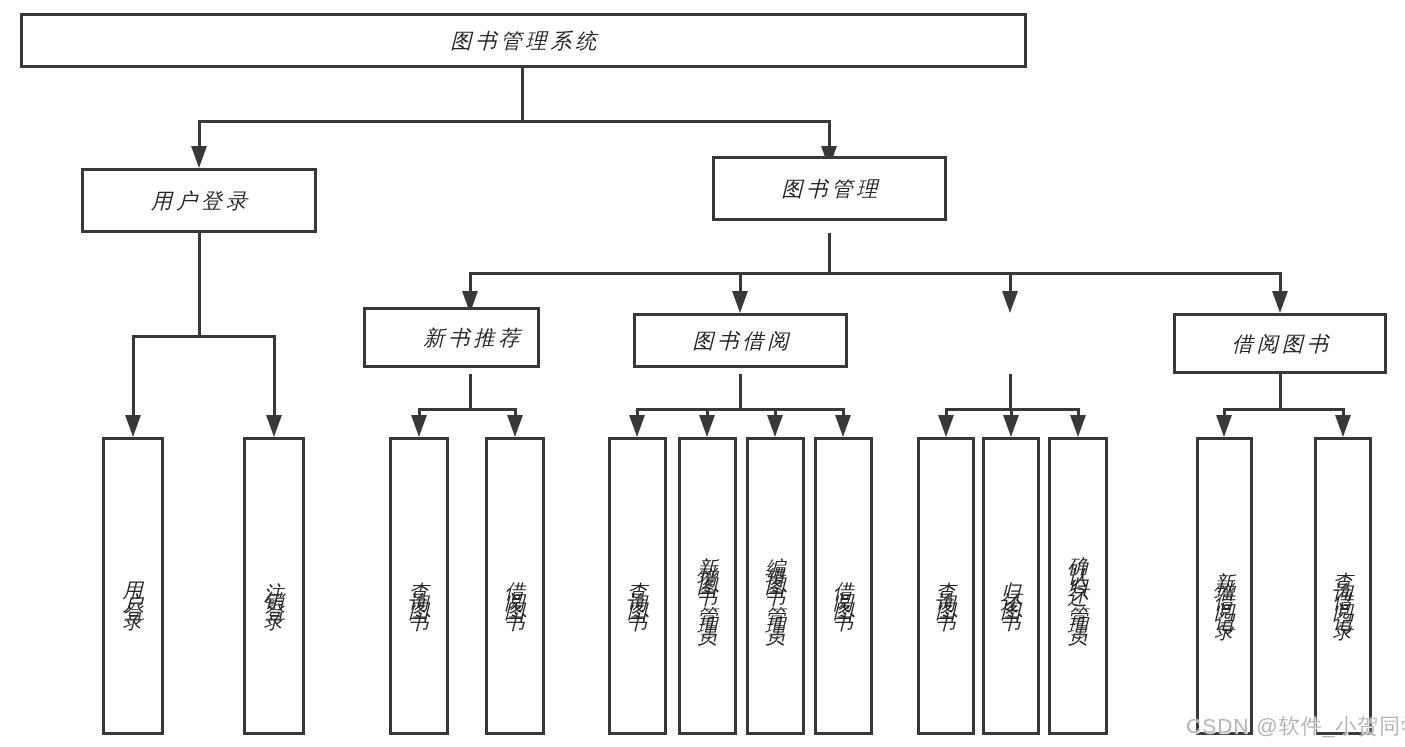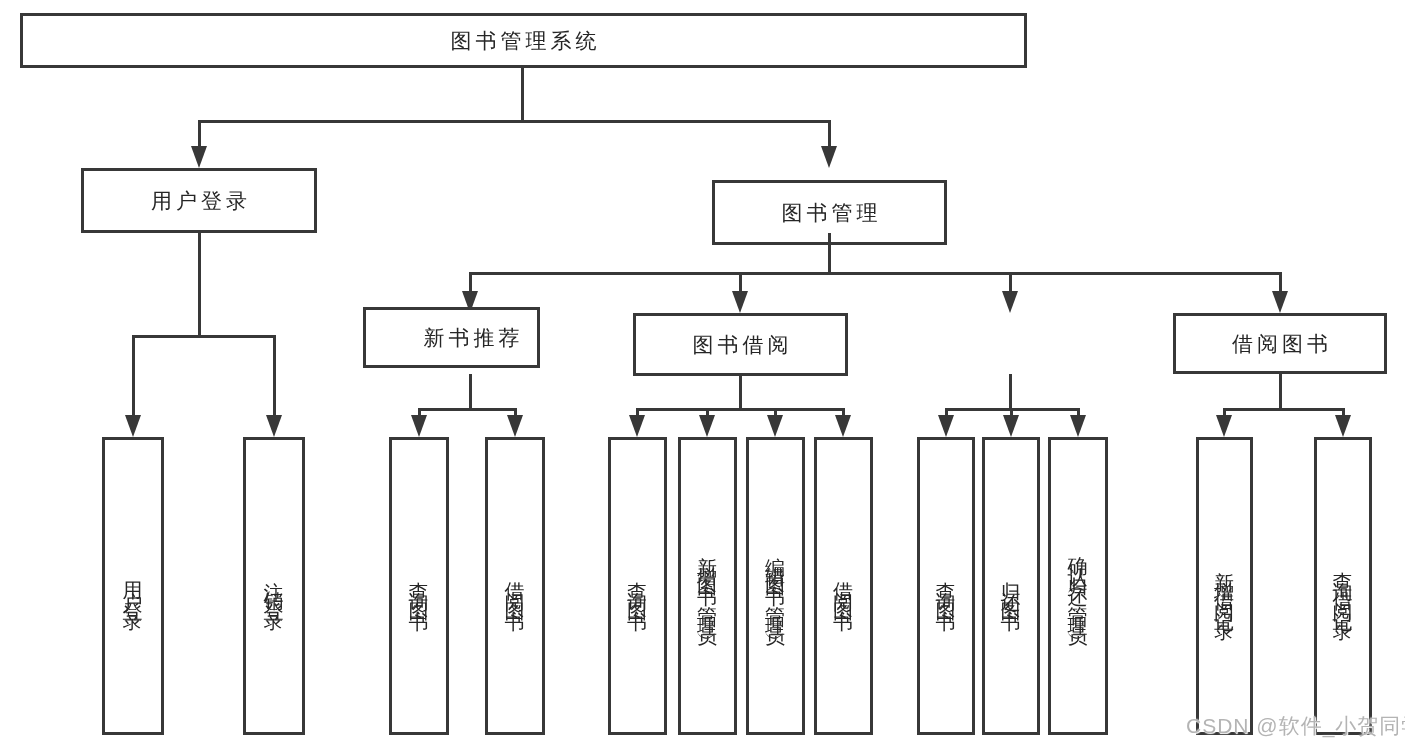--- a/index.html
+++ b/index.html
@@ -18,20 +18,21 @@
   
   .box {
     position: absolute;
     box-sizing: border-box;
     border: 3px solid #383838;
     background: #ffffff;
     display: flex;
     align-items: center;
     justify-content: center;
     color: #262626;
+    font-style: italic;
   }
   .h-box {
     font-size: 21px;
     letter-spacing: 4px;
     text-indent: 4px;
     white-space: nowrap;
   }
   .v-box {
     writing-mode: vertical-rl;
     font-size: 20px;
@@ -89,36 +90,36 @@
 <div id="stage">
 
   <div class="box h-box" style="left:20px; top:13px; width:1007px; height:55px;">图书管理系统</div>
 
   <div class="v-line" style="left:520.5px; top:68px;  height:52px;"></div>
   <div class="h-line" style="left:197.5px; top:120px; width:633px;"></div>
   <div class="arrow" style="left:191px;  top:120px; height:48px;"></div>
   <div class="arrow" style="left:821px;  top:120px; height:48px;"></div>
 
   <div class="box h-box" style="left:81px;  top:168px; width:236px; height:65px;">用户登录</div>
-  <div class="box h-box" style="left:712px; top:180px; width:235px; height:65px;">图书管理</div>
+  <div class="box h-box" style="left:712px; top:156px; width:235px; height:65px;">图书管理</div>
 
   <div class="v-line" style="left:197.5px; top:233px; height:102px;"></div>
   <div class="h-line" style="left:131.5px; top:335px; width:144px;"></div>
   <div class="arrow" style="left:125px; top:335px; height:102px;"></div>
   <div class="arrow" style="left:266px; top:335px; height:102px;"></div>
 
   <div class="v-line" style="left:827.5px; top:233px; height:39px;"></div>
   <div class="h-line" style="left:468.5px; top:272px; width:813px;"></div>
   <div class="arrow" style="left:462px;  top:272px; height:41px;"></div>
   <div class="arrow" style="left:732px;  top:272px; height:41px;"></div>
   <div class="arrow" style="left:1002px; top:272px; height:41px;"></div>
   <div class="arrow" style="left:1272px; top:272px; height:41px;"></div>
 
   <div class="box h-box" style="left:363px;  top:307px; width:177px; height:61px;padding-left:40px;">新书推荐</div>
-  <div class="box h-box" style="left:633px;  top:313px; width:215px; height:63px;">图书借阅</div>
+  <div class="box h-box" style="left:633px;  top:313px; width:215px; height:55px;">图书借阅</div>
   <div class="box h-box" style="left:1173px; top:313px; width:214px; height:61px;">借阅图书</div>
 
   <div class="v-line" style="left:468.5px; top:374px; height:34px;"></div>
   <div class="h-line" style="left:417.5px; top:408px; width:99px;"></div>
   <div class="arrow" style="left:411px; top:408px; height:29px;"></div>
   <div class="arrow" style="left:507px; top:408px; height:29px;"></div>
 
   <div class="v-line" style="left:738.5px; top:374px; height:34px;"></div>
   <div class="h-line" style="left:635.5px; top:408px; width:209px;"></div>
   <div class="arrow" style="left:629px; top:408px; height:29px;"></div>

